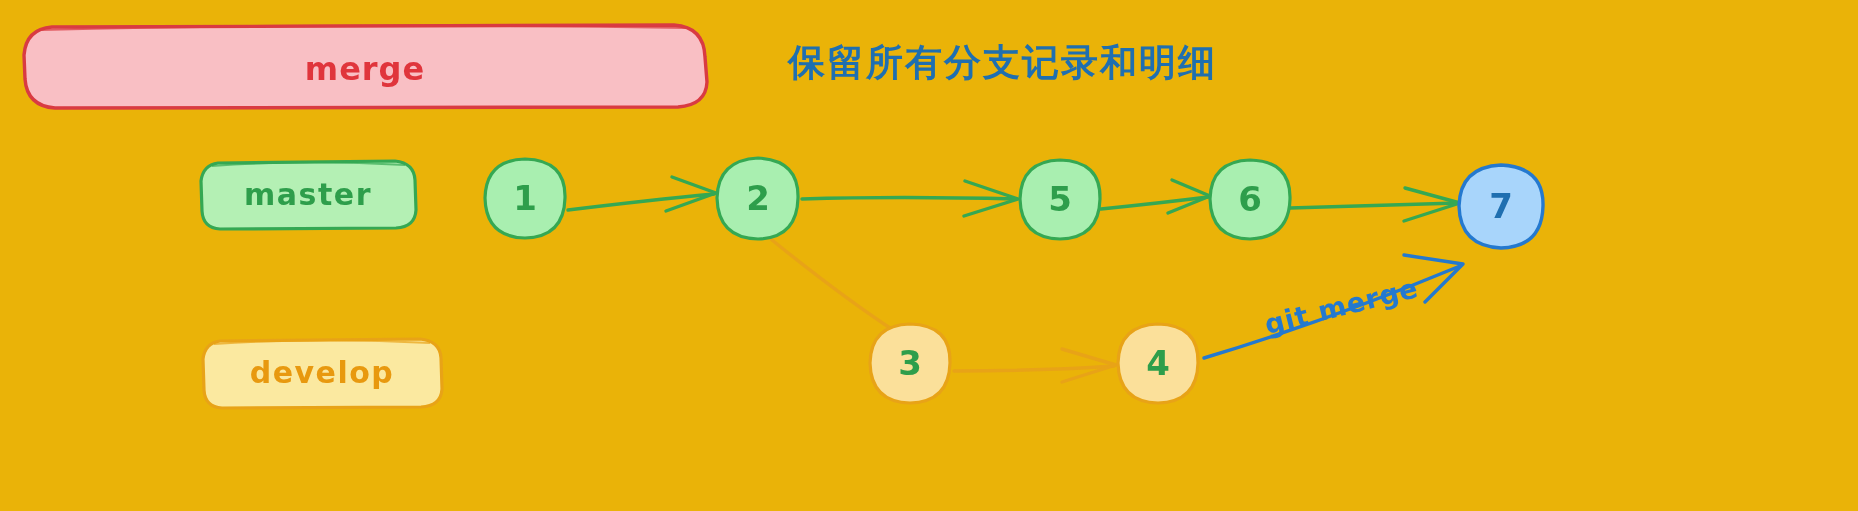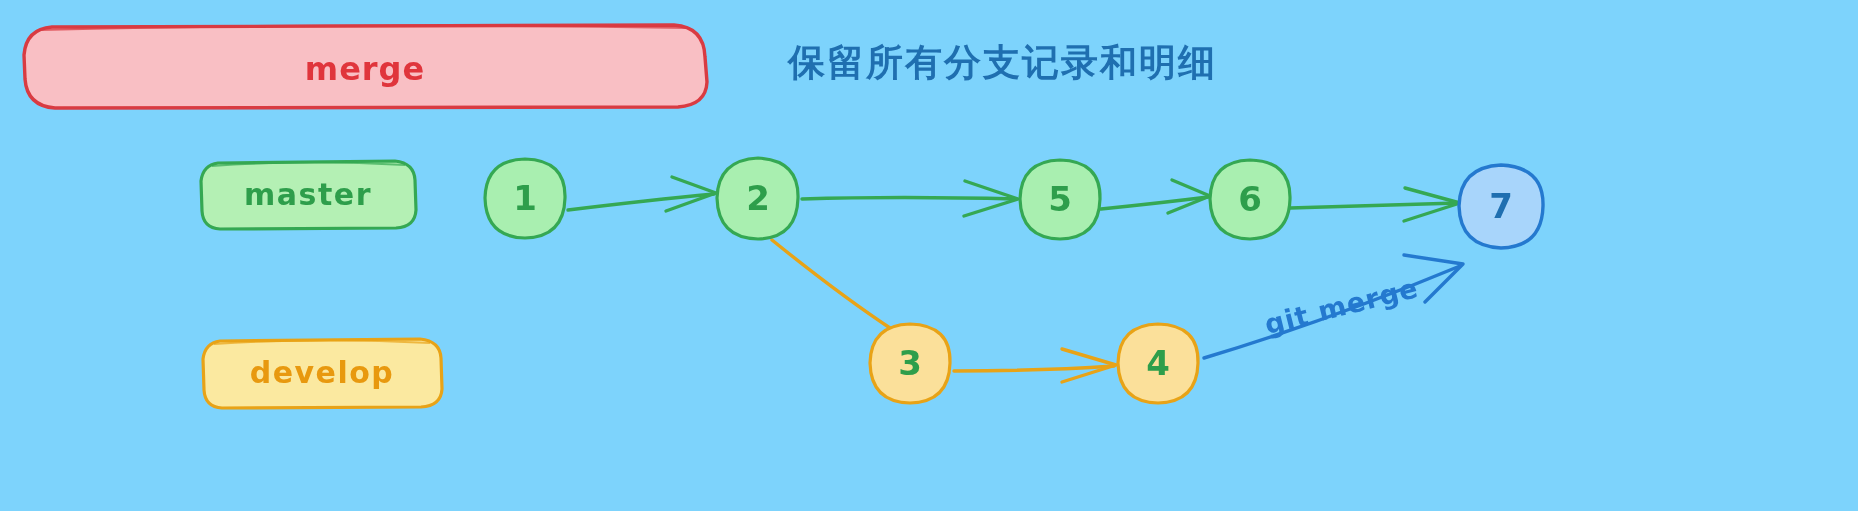--- a/index.html
+++ b/index.html
@@ -7,21 +7,21 @@
     padding: 0;
     background: #ffffff;
   }
   body {
     font-family: "DejaVu Sans", sans-serif;
   }
   #canvas {
     position: relative;
     width: 1858px;
     height: 511px;
-    background: #7dd3fc;
+    background: #eab308;
     overflow: hidden;
   }
   #scene {
     position: absolute;
     inset: 0;
     width: 1858px;
     height: 511px;
   }
   .node-num {
     font-family: "DejaVu Sans", sans-serif;

